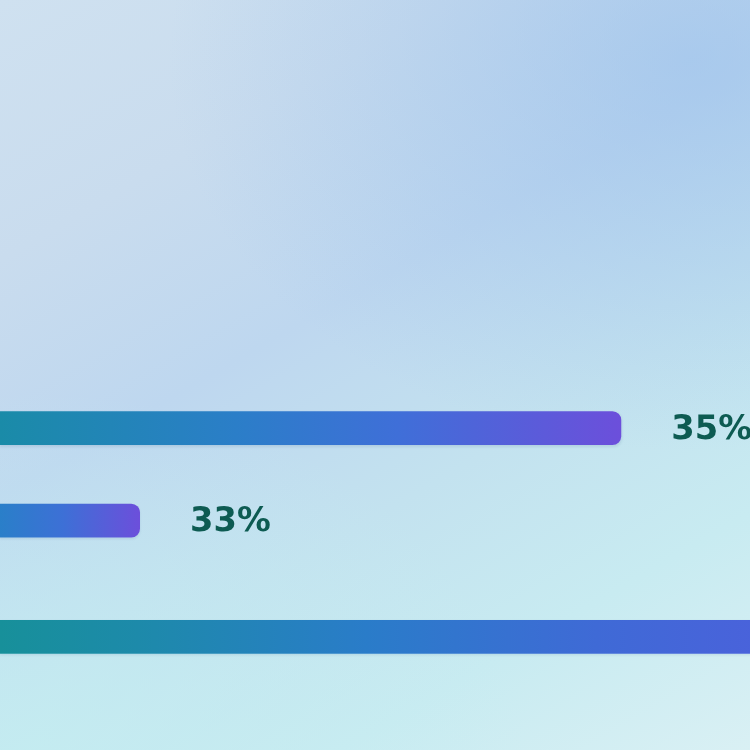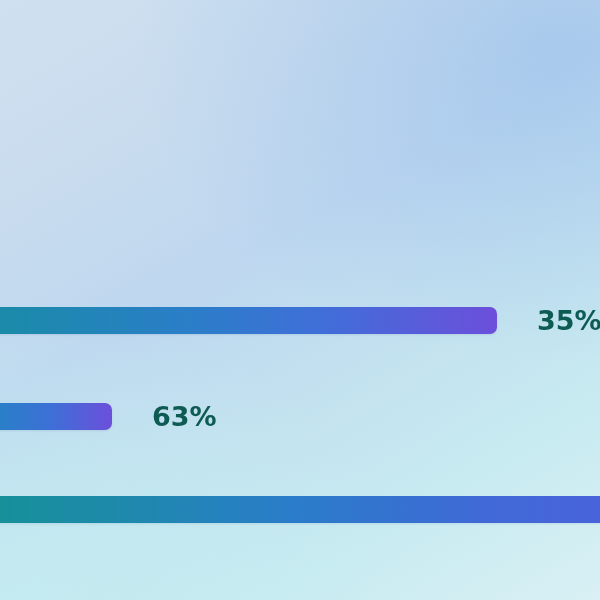--- a/index.html
+++ b/index.html
@@ -100,32 +100,32 @@
 </head>
 <body>
 
 <div id="stage">
   <div id="content">
 
     <h1 class="chart-title">rt geehrt?</h1>
 
     <div class="bars">
 
-      <div class="bar-row" style="top:306px;">
+      <div class="bar-row" style="top:328px;">
         <div class="bar-track" style="width:497px;">
           <div class="bar-fill" style="background:linear-gradient(90deg,#1a8ba8 0%,#2b7ec8 38%,#3f6fd8 64%,#6c4fdb 100%);"></div>
         </div>
         <span class="bar-value">35%</span>
       </div>
 
       <div class="bar-row" style="top:402px;">
         <div class="bar-track" style="width:112px;">
           <div class="bar-fill" style="background:linear-gradient(90deg,#2a7fc9 0%,#3d70d6 45%,#6c4fdb 100%);"></div>
         </div>
-        <span class="bar-value">63%</span>
+        <span class="bar-value">33%</span>
       </div>
 
       <div class="bar-row" style="top:495px;">
         <div class="bar-track" style="width:612px;">
           <div class="bar-fill" style="background:linear-gradient(90deg,#17909a 0%,#1d8aaa 18%,#2a7cc9 48%,#3f6ad6 78%,#4a62db 100%);border-radius:0;"></div>
         </div>
 
       </div>
 
     </div>

